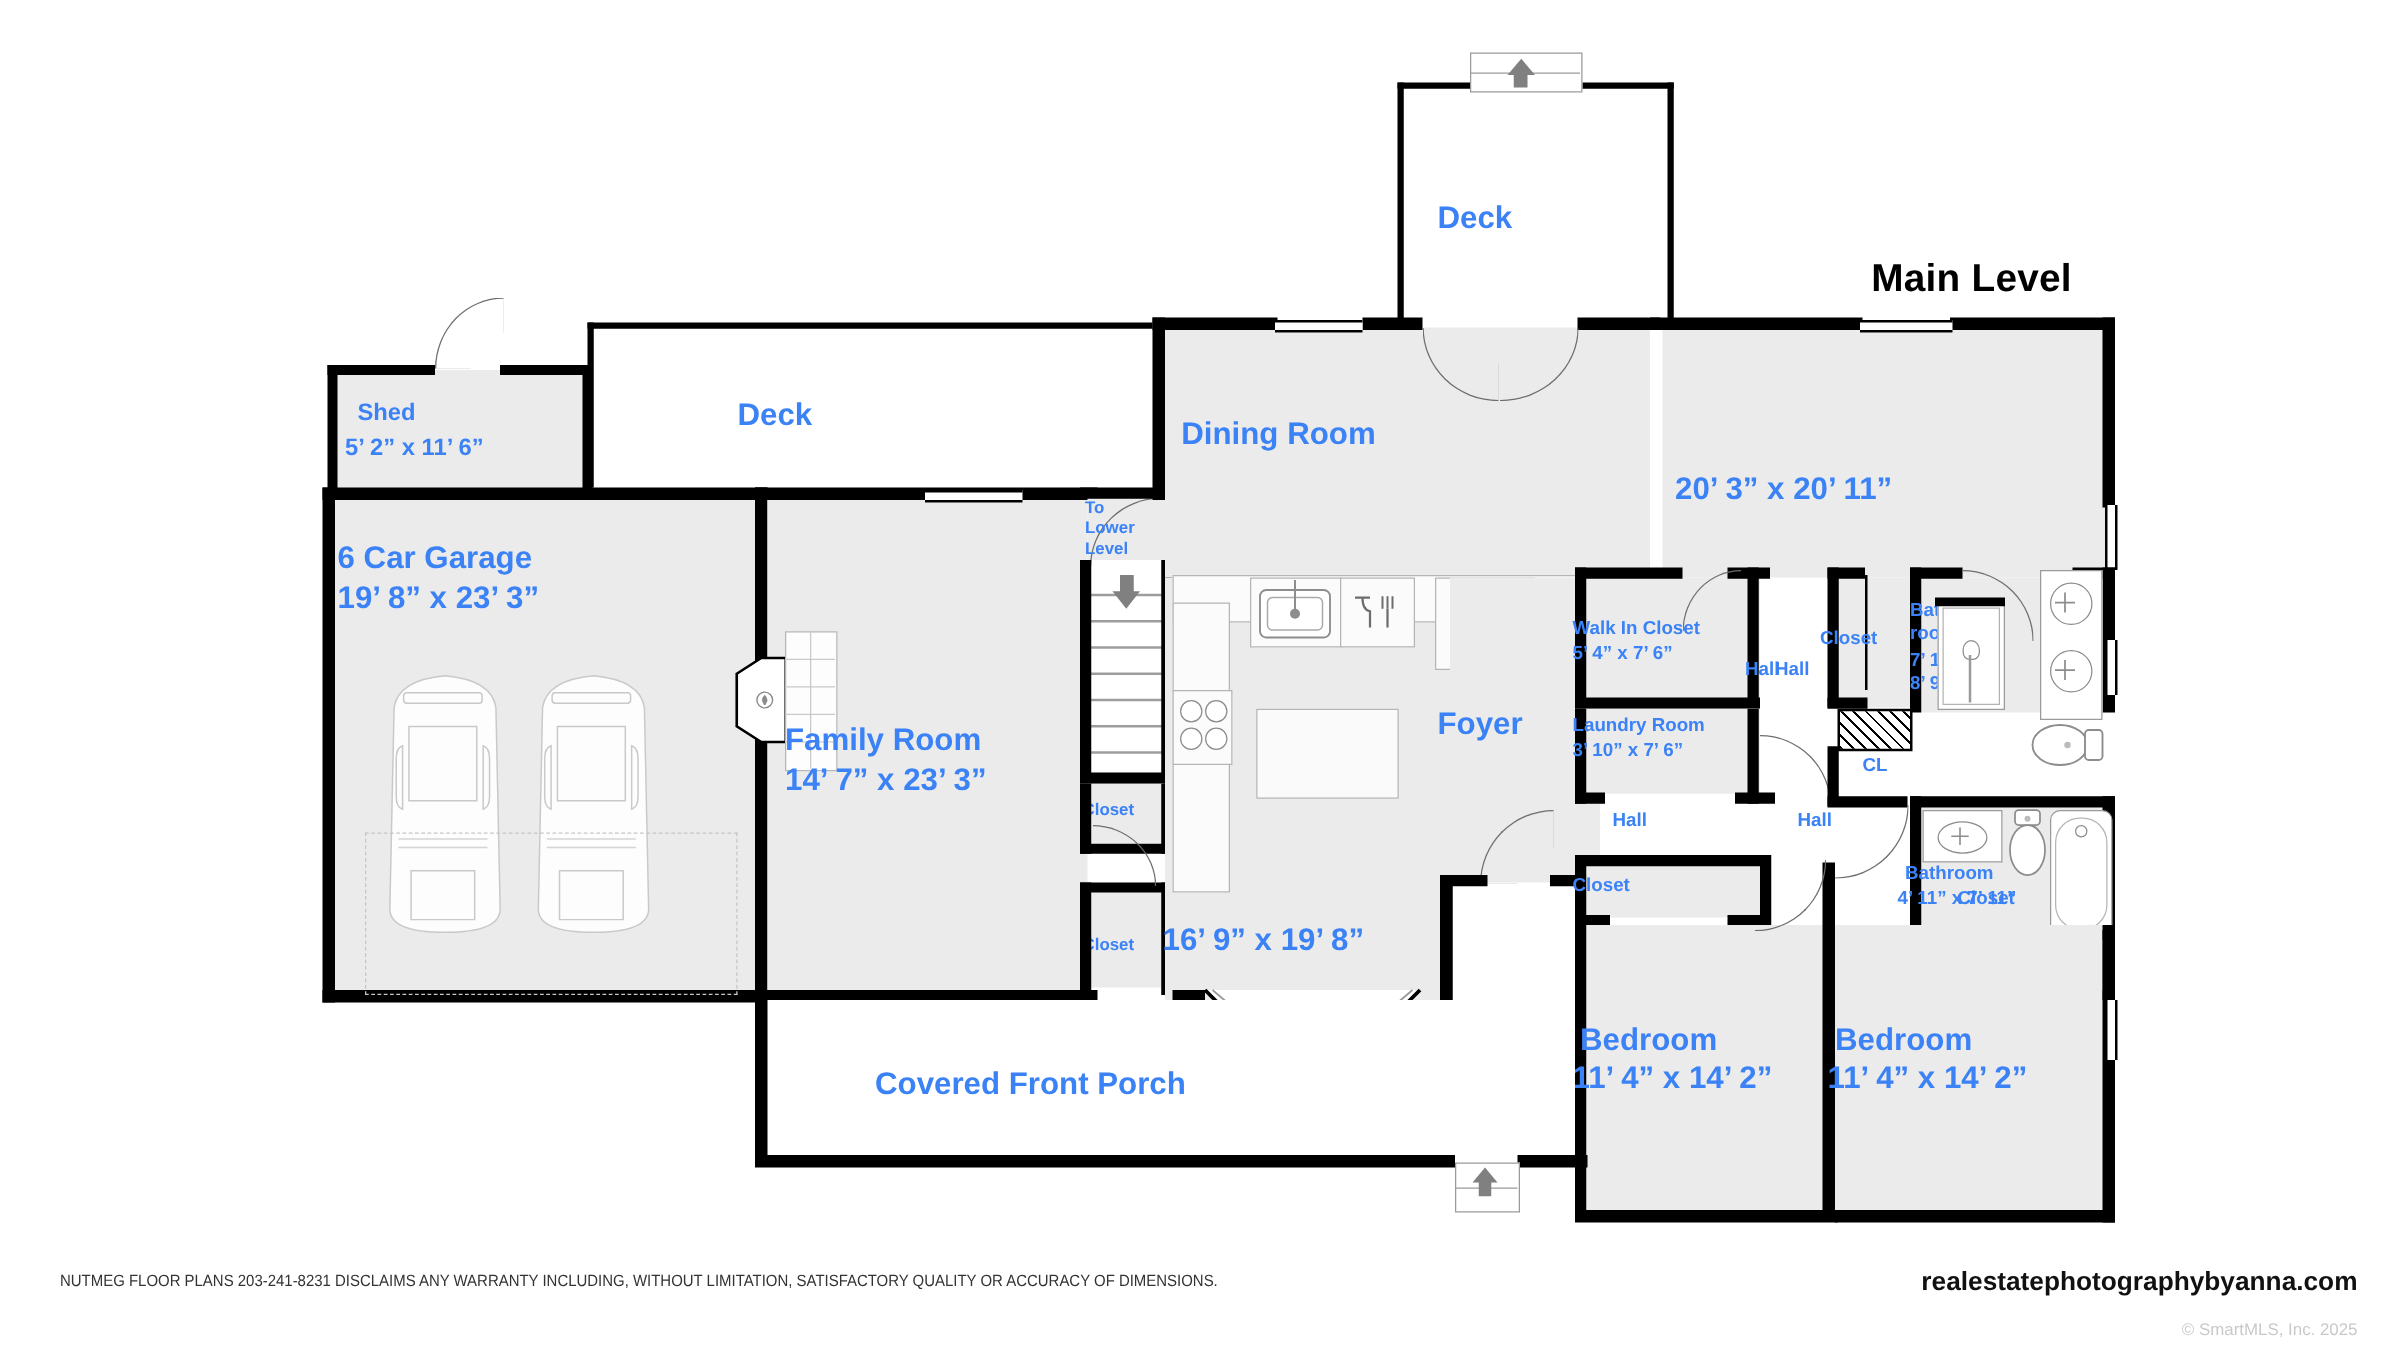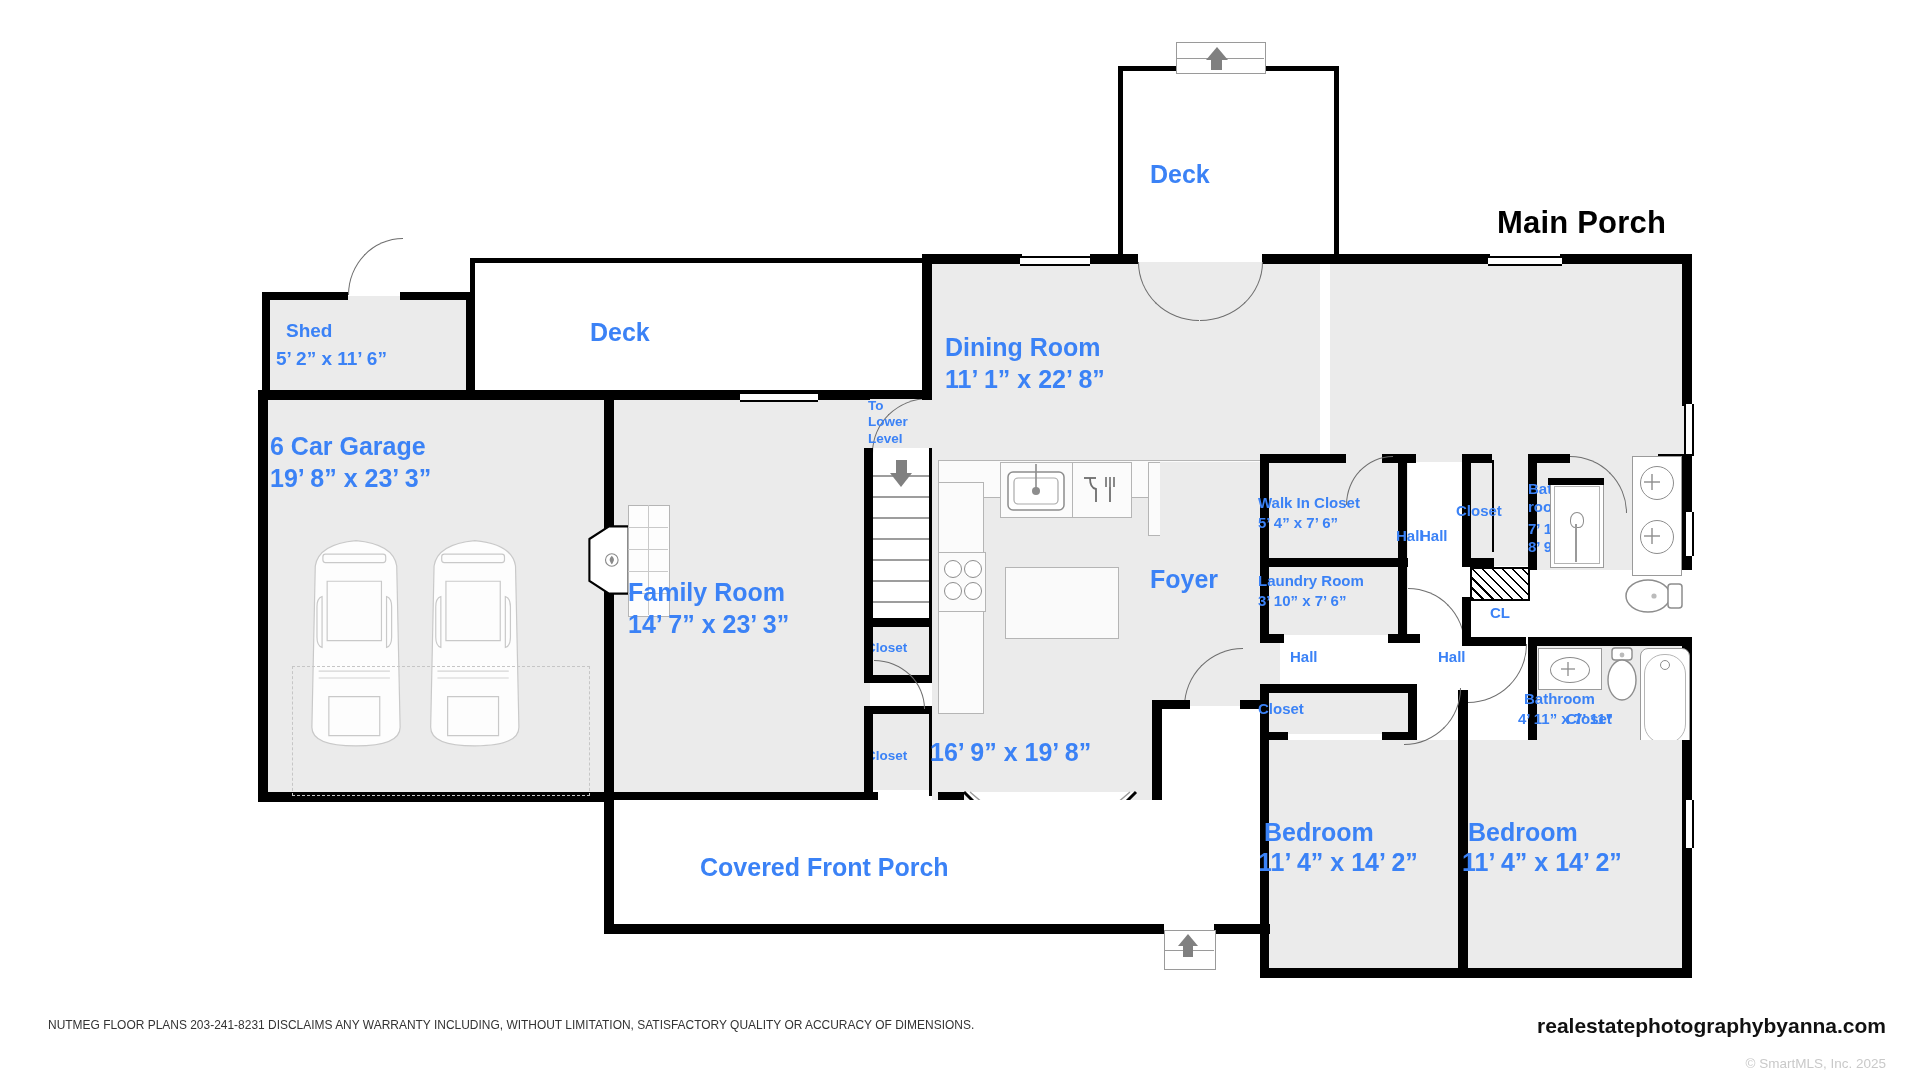--- a/index.html
+++ b/index.html
@@ -54,21 +54,21 @@
      repeating-linear-gradient(45deg,#000 0 1.6px,#fff 1.6px 7px);
      border:2.5px solid #000;}
   .cars{position:absolute;}
   .dashed{position:absolute;border:1.5px dashed #c6c6c6;}
 </style>
 </head>
 <body>
 
 <div id="plan">
 
-  <div class="title" style="left:1497px;top:205px;">Main Porch</div>
+  <div class="title" style="left:1497px;top:205px;">Main Level</div>
 
   <div class="white" style="left:1120px;top:68px;width:218px;height:190px;"></div>
   <div class="wall" style="left:1118px;top:66px;width:5px;height:192px;"></div>
   <div class="wall" style="left:1334px;top:66px;width:5px;height:192px;"></div>
   <div class="wall" style="left:1118px;top:66px;width:60px;height:5px;"></div>
   <div class="wall" style="left:1262px;top:66px;width:77px;height:5px;"></div>
 
   <div class="fx" style="left:1176px;top:42px;width:88px;height:30px;"></div>
   <div class="thin" style="left:1176px;top:58px;width:88px;height:1.4px;background:#9a9a9a;"></div>
   <div style="position:absolute;left:1206px;top:47px;width:0;height:0;
@@ -184,21 +184,20 @@
 
   <div class="room" style="left:932px;top:262px;width:388px;height:200px;"></div>
   <div class="wall" style="left:922px;top:254px;width:100px;height:10px;"></div>
   <div class="wall" style="left:1090px;top:254px;width:48px;height:10px;"></div>
   <div class="wall" style="left:1262px;top:254px;width:66px;height:10px;"></div>
   <div class="wall" style="left:922px;top:254px;width:10px;height:146px;"></div>
   <div class="win-h" style="left:1020px;top:256px;width:70px;height:6px;"></div>
   <div class="arc bl" style="left:1138px;top:262px;width:60px;height:58px;"></div>
   <div class="arc br" style="left:1200px;top:262px;width:62px;height:58px;"></div>
   <div class="lbl lg" style="left:945px;top:333px;width:360px;">Dining Room</div>
-  <div class="lbl lg" style="left:945px;top:365px;width:360px;">11’ 1” x 22’ 8”</div>
 
   <div class="room" style="left:932px;top:462px;width:228px;height:338px;"></div>
 
   <div class="fx2" style="left:938px;top:460px;width:380px;height:36px;"></div>
   <div class="fx2" style="left:1000px;top:462px;width:72px;height:54px;"></div>
   <svg viewBox="0 0 72 54" style="position:absolute;left:1000px;top:462px;width:72px;height:54px;">
     <rect x="8" y="10" width="56" height="38" rx="5" fill="#fff" stroke="#8d8d8d" stroke-width="1.5"></rect>
     <rect x="14" y="16" width="44" height="26" rx="4" fill="#fff" stroke="#aaa" stroke-width="1.2"></rect>
     <line x1="36" y1="2" x2="36" y2="27" stroke="#8d8d8d" stroke-width="1.6"></line>
     <circle cx="36" cy="29" r="4" fill="#8d8d8d"></circle>
@@ -243,20 +242,21 @@
   <div class="arc tl" style="left:1184px;top:648px;width:58px;height:58px;"></div>
   <div class="wall" style="left:1160px;top:700px;width:30px;height:9px;"></div>
   <div class="wall" style="left:1240px;top:700px;width:44px;height:9px;"></div>
 
   <div class="room" style="left:1330px;top:262px;width:360px;height:200px;"></div>
   <div class="wall" style="left:1320px;top:254px;width:170px;height:10px;"></div>
   <div class="wall" style="left:1560px;top:254px;width:132px;height:10px;"></div>
   <div class="win-h" style="left:1488px;top:256px;width:74px;height:6px;"></div>
   <div class="wall" style="left:1682px;top:254px;width:10px;height:152px;"></div>
   <div class="win-v" style="left:1684px;top:404px;width:6px;height:52px;"></div>
+  <div class="lbl lg" style="left:1340px;top:377px;width:342px;">20’ 3” x 20’ 11”</div>
 
   <div class="room" style="left:1268px;top:462px;width:140px;height:98px;"></div>
   <div class="wall" style="left:1260px;top:454px;width:86px;height:9px;"></div>
   <div class="wall" style="left:1382px;top:454px;width:34px;height:9px;"></div>
   <div class="wall" style="left:1260px;top:454px;width:9px;height:112px;"></div>
   <div class="wall" style="left:1398px;top:454px;width:9px;height:112px;"></div>
   <div class="wall" style="left:1260px;top:558px;width:148px;height:9px;"></div>
   <div class="arc tl" style="left:1346px;top:456px;width:46px;height:48px;"></div>
   <div class="lbl sm" style="left:1258px;top:494px;width:152px;">Walk In Closet</div>
   <div class="lbl sm" style="left:1258px;top:514px;width:152px;">5’ 4” x 7’ 6”</div>

